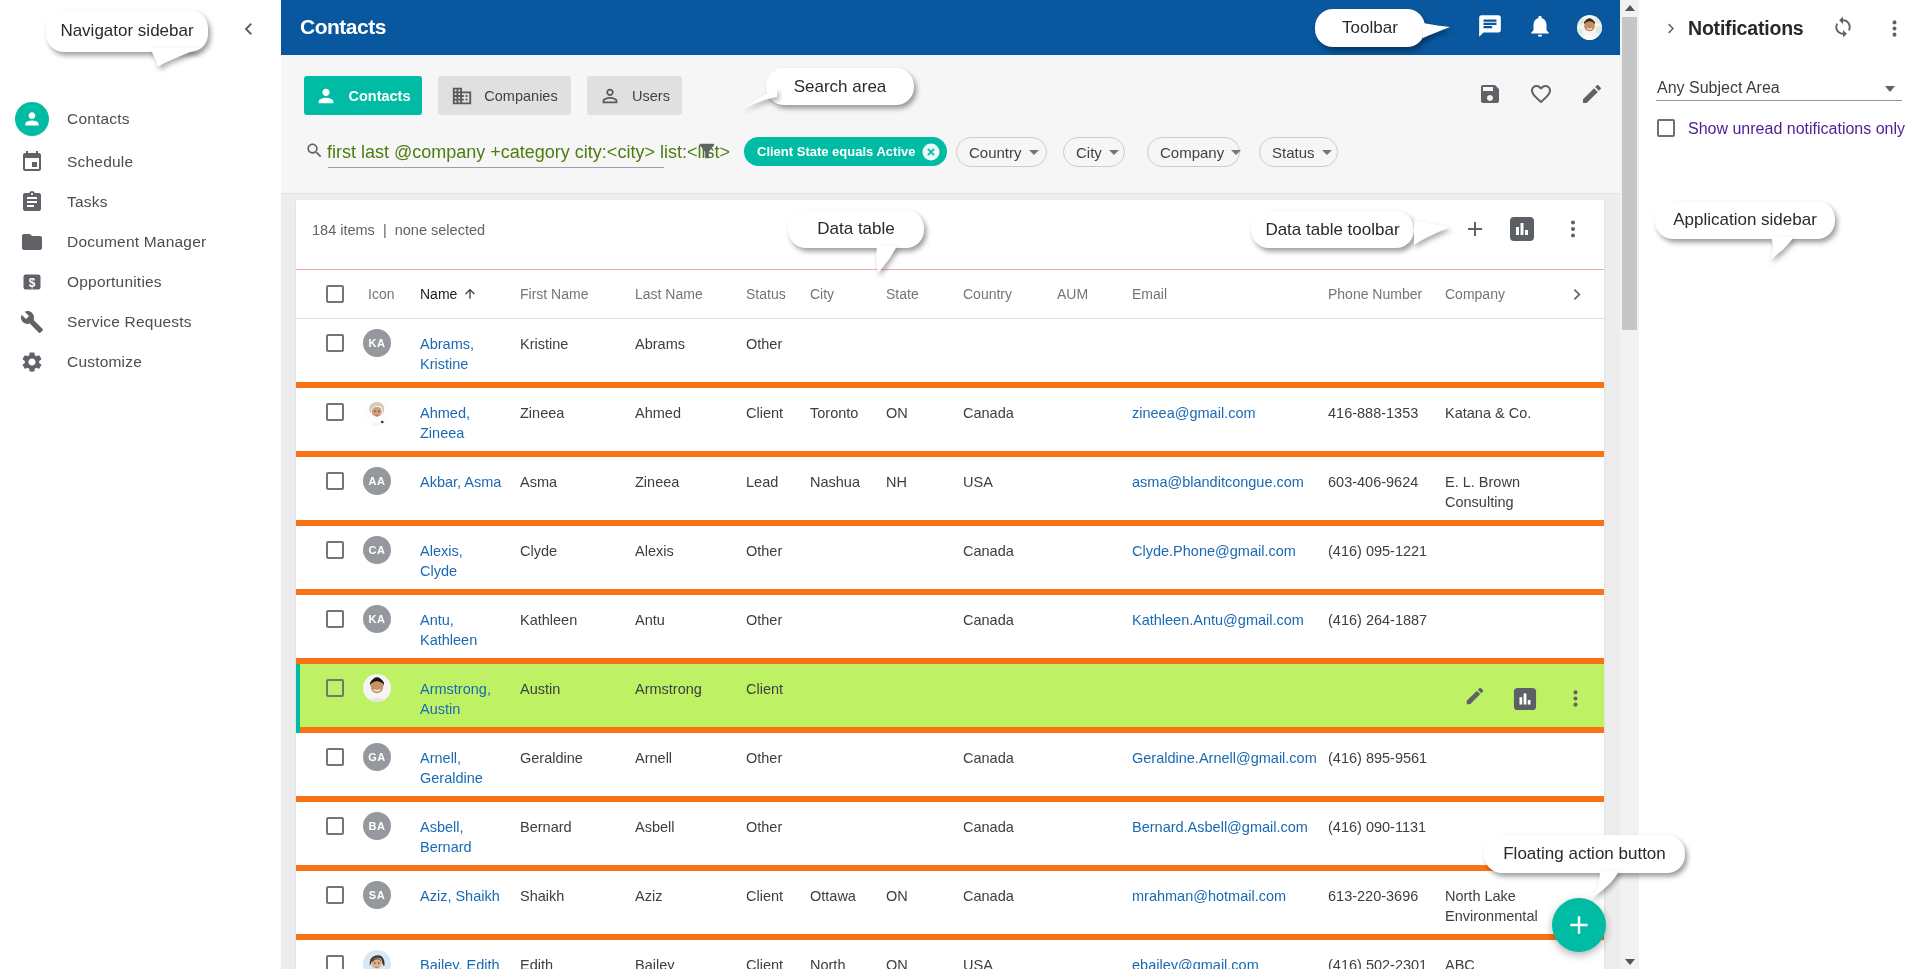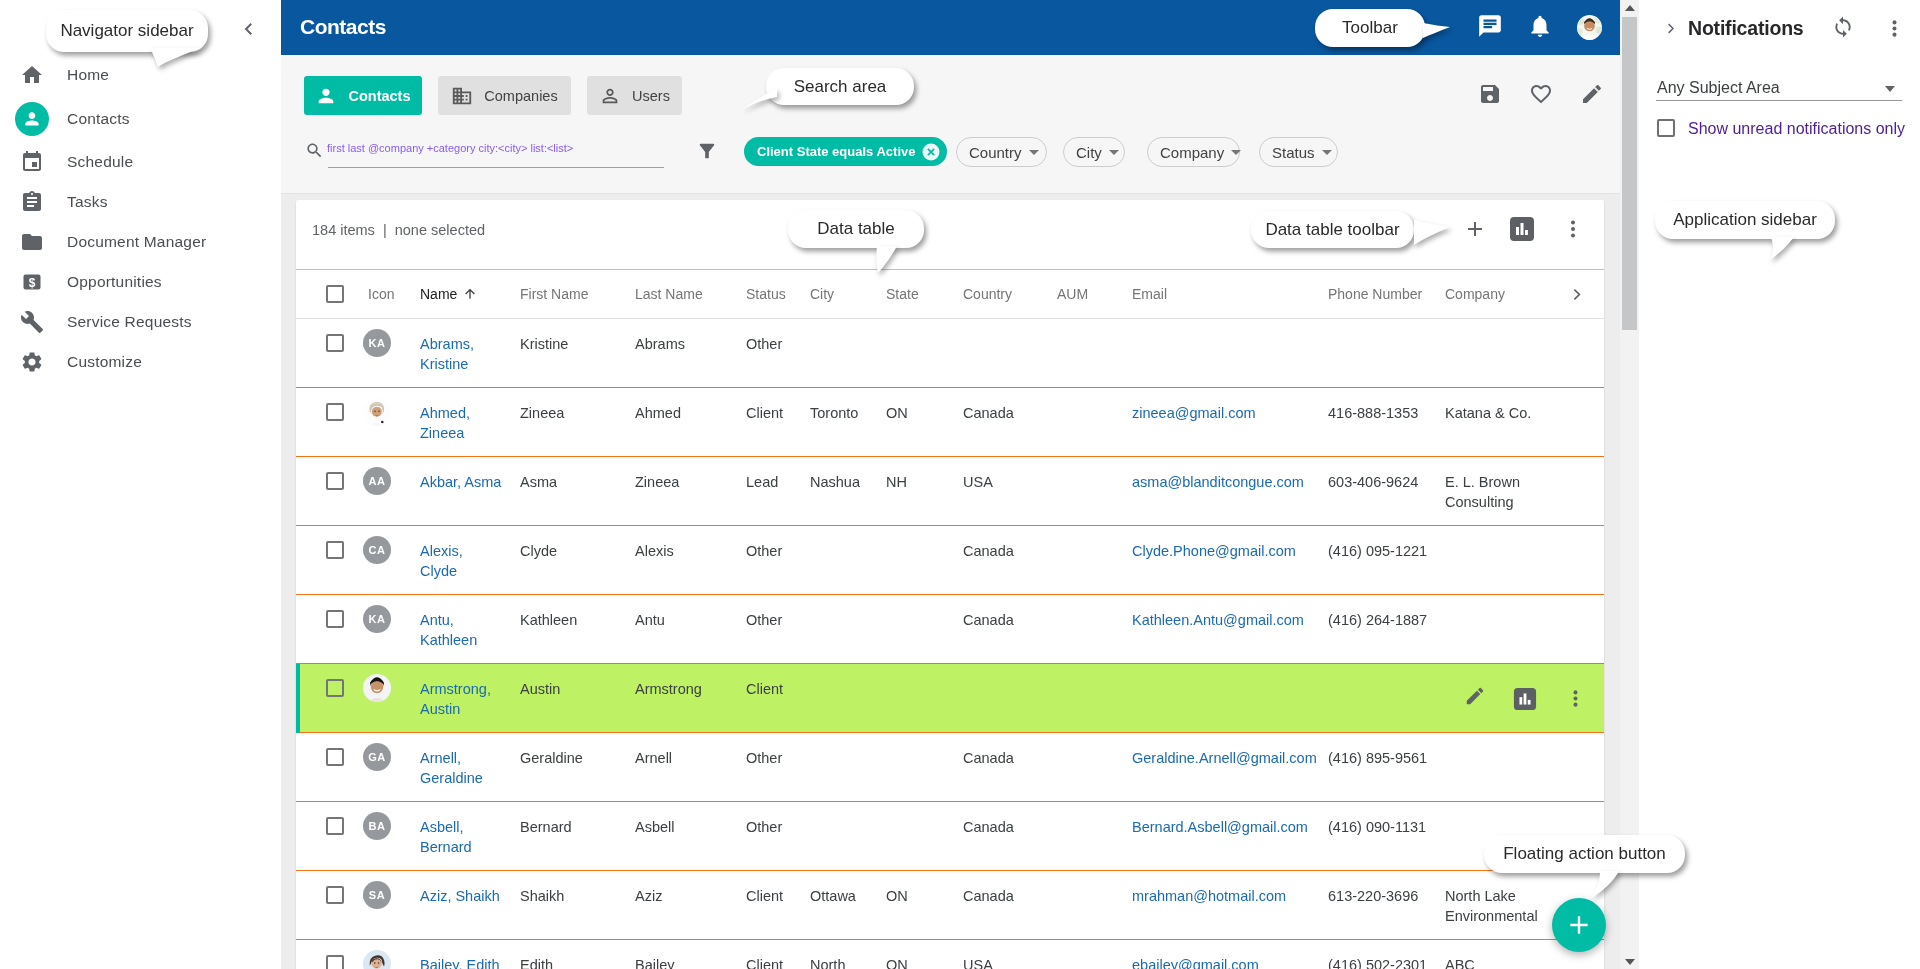--- a/index.html
+++ b/index.html
@@ -18,46 +18,40 @@
 .segbtn{position:absolute;top:21px;height:39px;border-radius:3px;font-size:14.5px;display:flex;align-items:center;justify-content:center;gap:11px}
 .gray{background:#e0e0e0;color:#424242}
 
 .pill{position:absolute;top:82px;height:30px;border:1.5px solid #ccc;border-radius:16px;background:#f6f6f6;color:#424242;font-size:15px;display:flex;align-items:center;padding:0 12px;gap:7px}
 .caret{width:0;height:0;border-left:5px solid transparent;border-right:5px solid transparent;border-top:5.5px solid #757575}
 
 #card{position:absolute;left:15px;top:200px;width:1308px;background:#fff;border-radius:2px;box-shadow:0 1px 2px rgba(0,0,0,.15)}
 #cardtb{position:relative;height:70px;border-bottom:1px solid #fca5a5}
 #hdr{position:relative;height:49px;border-bottom:1px solid #e0e0e0}
 .hl{position:absolute;top:50%;transform:translateY(-50%);font-size:14px;color:#757575;white-space:nowrap}
-.row{position:relative;height:69px;border-bottom:1px solid #f97316;background:#fff}
+.row{position:relative;height:69px;border-bottom:6px solid #f97316;background:#fff}
 .cell{position:absolute;top:15px;line-height:20px;font-size:14.5px;color:#3c4043}
 .link{color:#1a6ab3}
 .cb{position:absolute;width:18px;height:18px;border:2px solid #747579;border-radius:2px}
 .avi{position:absolute;left:67px;top:10px;width:28px;height:28px;border-radius:50%;background:#95989c;color:#fff;font-size:11px;font-weight:bold;display:flex;align-items:center;justify-content:center;letter-spacing:.5px}
 
 #sbar{position:absolute;left:1620px;top:0;width:19px;height:969px;background:#f2f2f3}
 #sbar .thumb{position:absolute;left:2px;top:17px;width:15px;height:313px;background:#c4c6c8}
 .tri-u{position:absolute;left:4.5px;top:5px;width:0;height:0;border-left:5px solid transparent;border-right:5px solid transparent;border-bottom:6px solid #555}
 .tri-d{position:absolute;left:4.5px;bottom:4px;width:0;height:0;border-left:5px solid transparent;border-right:5px solid transparent;border-top:6px solid #555}
 
 #side{position:absolute;left:1639px;top:0;width:281px;height:892px;background:#fff}
 
 .co{position:absolute;background:#fff;border-radius:18px;box-shadow:2.5px 3.5px 5px rgba(0,0,0,.38);display:flex;align-items:center;justify-content:center;font-size:17px;color:#2a2a2a;z-index:40;white-space:nowrap}
 .cotail{position:absolute;z-index:41;filter:drop-shadow(2.5px 3px 2.5px rgba(0,0,0,.32))}
 .fab{position:absolute;width:54px;height:54px;border-radius:50%;background:#00bca4;z-index:30;box-shadow:0 3px 8px rgba(0,0,0,.3);display:flex;align-items:center;justify-content:center}
 .iconbtn{position:absolute;transform:translate(-50%,-50%)}
 
 </style></head><body>
 <div id="nav">
-<div class="nitem" style="top:55px">
-<svg style="" width="24" height="24" viewBox="0 0 24 24" fill="#5f6368">
-        <path d="M10 20v-6h4v6h5v-8h3L12 3 2 12h3v8z"></path>
-      </svg>
-<span class="lbl">Home</span>
-    </div>
 <div class="nitem" style="top:99px">
 <svg style="position:absolute;left:15px;top:50%;transform:translateY(-50%)" width="34" height="34" viewBox="0 0 34 34">
         <circle cx="17" cy="17" r="17" fill="#00bca4"></circle>
         <g transform="translate(7,7) scale(0.83)">
           <path d="M12 12c2.21 0 4-1.79 4-4s-1.79-4-4-4-4 1.79-4 4 1.79 4 4 4zm0 2c-2.67 0-8 1.34-8 4v2h16v-2c0-2.66-5.33-4-8-4z" fill="#fff"></path>
         </g>
       </svg>
 <span class="lbl">Contacts</span>
     </div>
 <div class="nitem" style="top:142px">
@@ -145,21 +139,21 @@
       </div>
 <div class="segbtn gray" style="left:306px;width:95px">
         <svg style="" width="22" height="22" viewBox="0 0 24 24" fill="#5a5a5a">
           <path d="M12 5.9c1.16 0 2.1.94 2.1 2.1s-.94 2.1-2.1 2.1S9.9 9.16 9.9 8s.94-2.1 2.1-2.1m0 9c2.97 0 6.1 1.46 6.1 2.1v1.1H5.9V17c0-.64 3.13-2.1 6.1-2.1M12 4C9.79 4 8 5.79 8 8s1.79 4 4 4 4-1.79 4-4-1.79-4-4-4zm0 9c-2.67 0-8 1.34-8 4v3h16v-3c0-2.66-5.33-4-8-4z"></path>
         </svg>
         <span>Users</span>
       </div>
 <div class="abs" style="left:24px;top:86px"><svg style="" width="19" height="19" viewBox="0 0 24 24" fill="#606368">
           <path d="M15.5 14h-.79l-.28-.27C15.41 12.59 16 11.11 16 9.5 16 5.91 13.09 3 9.5 3S3 5.91 3 9.5 5.91 16 9.5 16c1.61 0 3.09-.59 4.23-1.57l.27.28v.79l5 4.99L20.49 19l-4.99-5zm-6 0C7.01 14 5 11.99 5 9.5S7.01 5 9.5 5 14 7.01 14 9.5 11.99 14 9.5 14z"></path>
         </svg></div>
-<div class="abs" style="left:46px;top:87px;font-size:11px;color:#8b5cf6">first last @company +category city:&lt;city&gt; list:&lt;list&gt;</div>
+<div class="abs" style="left:46px;top:87px;font-size:18px;color:#4d7c0f">first last @company +category city:&lt;city&gt; list:&lt;list&gt;</div>
 <div class="abs" style="left:47px;top:112px;width:336px;border-bottom:1px solid #9aa0a6"></div>
 <div class="abs" style="left:415px;top:85px"><svg style="" width="22" height="22" viewBox="0 0 24 24" fill="#5f6368">
           <path d="M4.25 5.61C6.27 8.2 10 13 10 13v6c0 .55.45 1 1 1h2c.55 0 1-.45 1-1v-6s3.72-4.8 5.74-7.39c.51-.66.04-1.61-.79-1.61H5.04c-.83 0-1.3.95-.79 1.61z"></path>
         </svg></div>
 <div class="abs" style="left:463px;top:82px;height:29px;background:#00bca4;border-radius:15px;color:#fff;font-size:13px;font-weight:bold;display:flex;align-items:center;padding:0 7px 0 13px;gap:7px;z-index:1">Client State equals Active
 <svg width="18" height="18" viewBox="0 0 19 19">
           <circle cx="9.5" cy="9.5" r="9" fill="#fff" opacity=".92"></circle>
           <path d="M6.2 6.2 L12.8 12.8 M12.8 6.2 L6.2 12.8" stroke="#00bca4" stroke-width="1.8"></path>
         </svg></div>
 <div class="pill" style="left:675px;width:91px">

